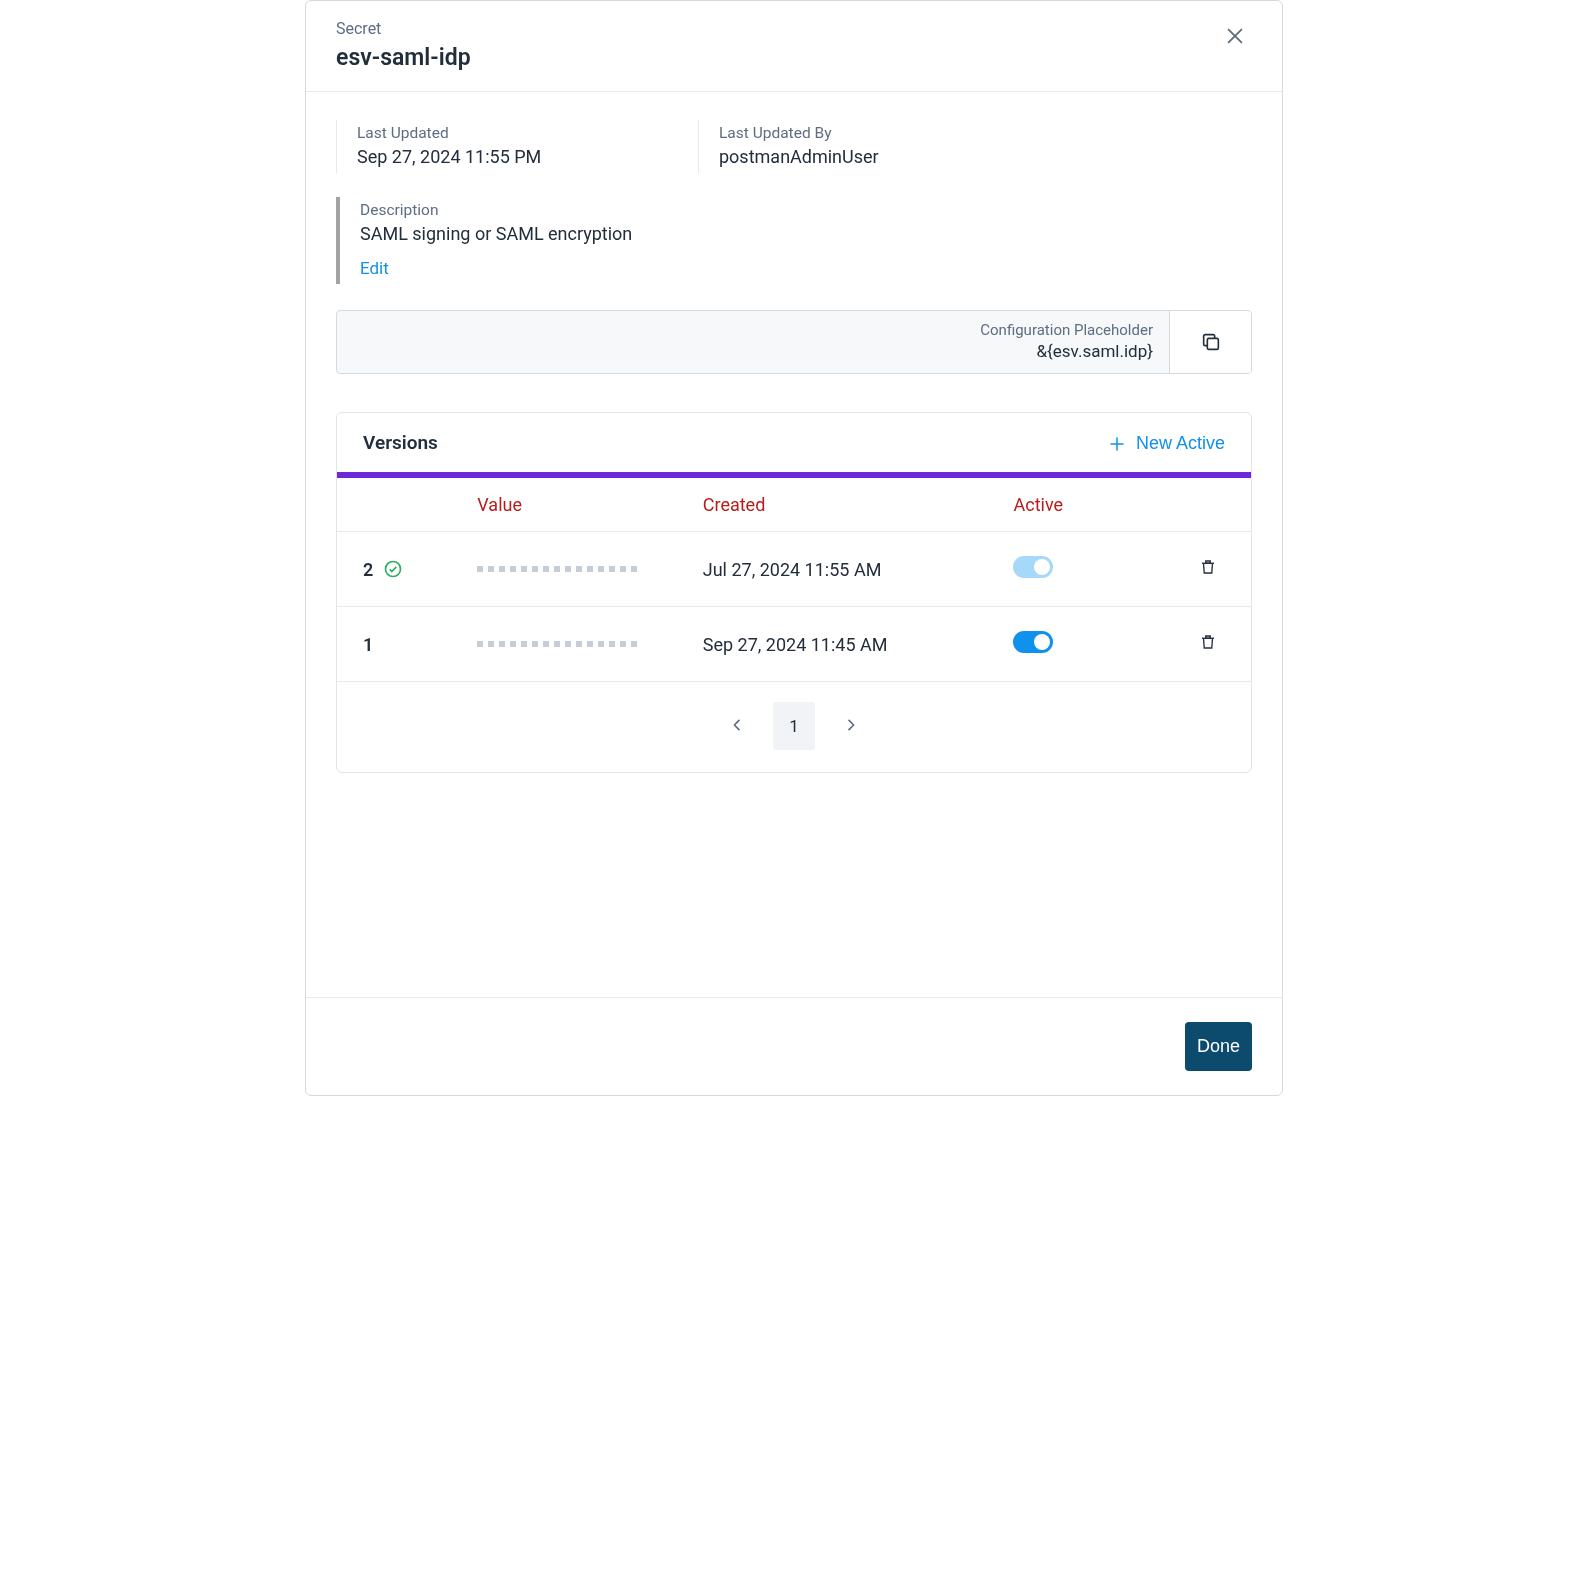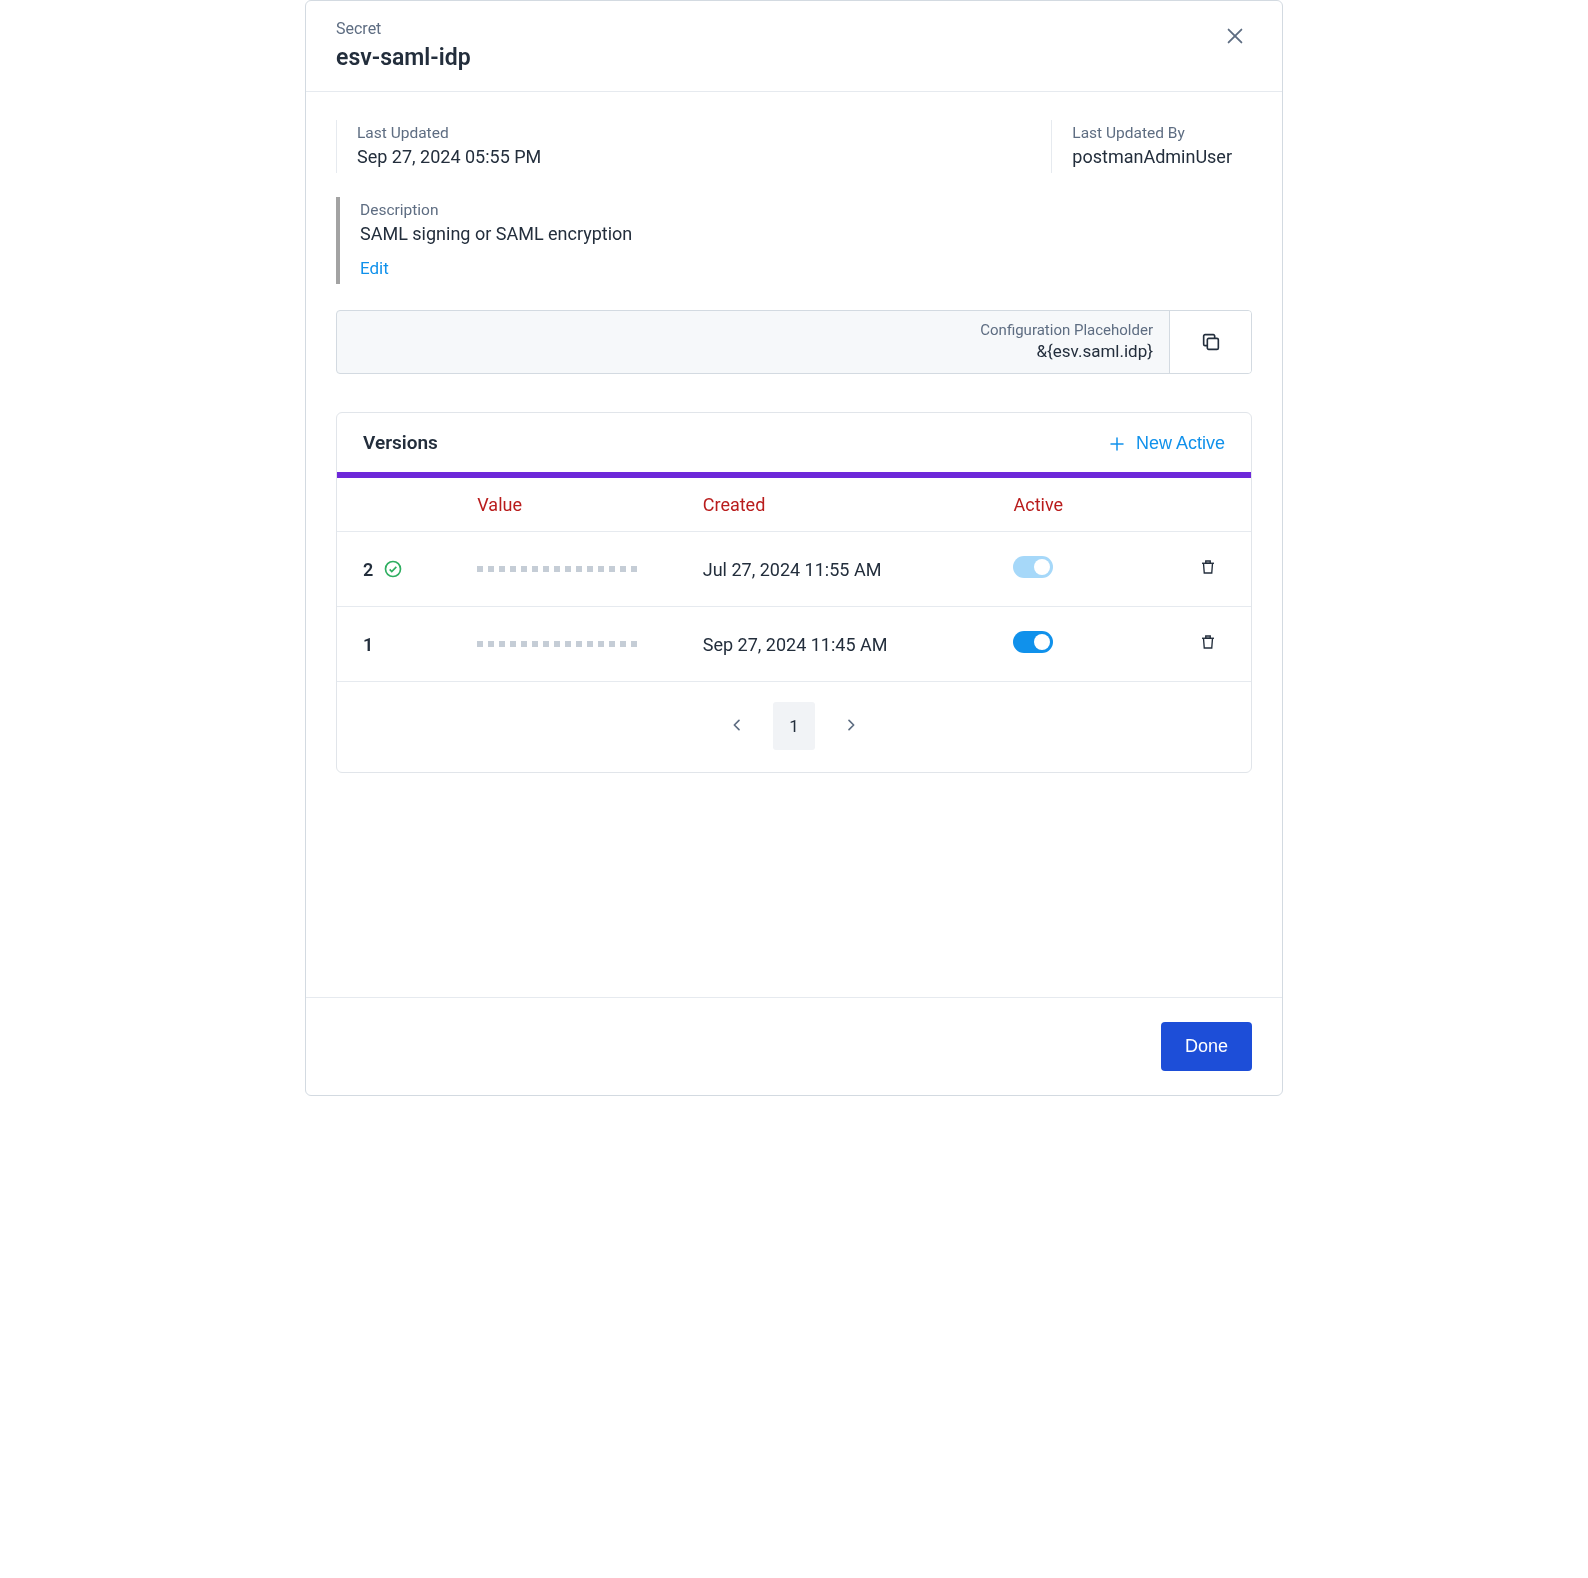--- a/index.html
+++ b/index.html
@@ -35,21 +35,20 @@
       color: #5e6d82;
     }
     .close-btn svg { width: 22px; height: 22px; }
     
     .meta {
       padding: 28px 30px 0 30px;
     }
     .meta-row {
       display: flex;
       gap: 0;
-      justify-content: space-between;
     }
     .meta-group {
       padding: 4px 20px 6px 20px;
       border-left: 1px solid #e6eaef;
     }
     .meta-group:first-child { padding-left: 20px; }
     .meta-label { font-size: 15.5px; color: #5e6d82; margin-bottom: 4px; }
     .meta-value { font-size: 18px; color: #232e3c; }
     .meta-group.first { min-width: 362px; }
     .desc-block {
@@ -177,22 +176,22 @@
     }
     
     .footer {
       margin-top: auto;
       border-top: 1px solid #e6eaef;
       padding: 24px 30px;
       display: flex;
       justify-content: flex-end;
     }
     .done-btn {
-      background: #1d4ed8; color: #fff; border: none;
-      padding: 14px 24px; font-size: 18px; border-radius: 4px;
+      background: #0c4a6e; color: #fff; border: none;
+      padding: 14px 12px; font-size: 18px; border-radius: 4px;
       cursor: pointer;
     }
   </style>
 </head>
 <body>
 
 <div class="modal">
 
   <div class="header">
     <div class="header-titles">
@@ -204,21 +203,21 @@
         <line x1="5" y1="5" x2="19" y2="19"></line>
           <line x1="19" y1="5" x2="5" y2="19"></line>
       </svg>
     </button>
   </div>
 
   <div class="meta">
     <div class="meta-row">
       <div class="meta-group first">
         <div class="meta-label">Last Updated</div>
-        <div class="meta-value">Sep 27, 2024 05:55 PM</div>
+        <div class="meta-value">Sep 27, 2024 11:55 PM</div>
       </div>
       <div class="meta-group">
         <div class="meta-label">Last Updated By</div>
         <div class="meta-value">postmanAdminUser</div>
       </div>
     </div>
     <div class="desc-block">
       <div class="meta-label">Description</div>
       <div class="meta-value">SAML signing or SAML encryption</div>
       <a class="edit-link">Edit</a>

